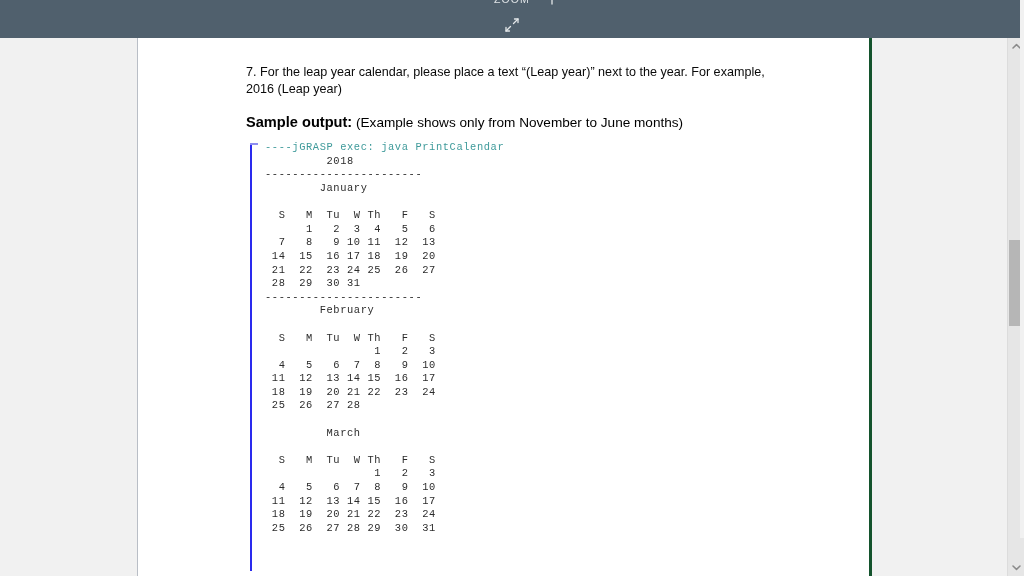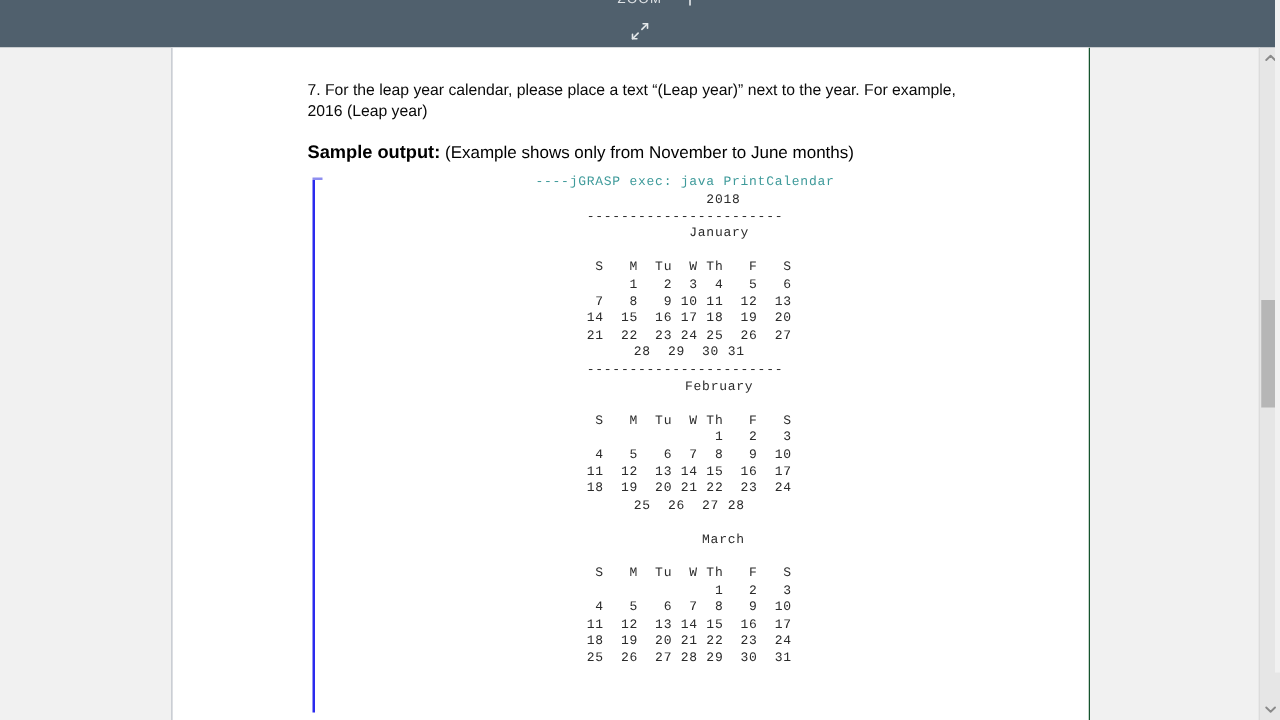--- a/index.html
+++ b/index.html
@@ -77,21 +77,21 @@
     background: #f1f1f1;
     overflow: hidden;
   }
   #page-sheet {
     position: absolute;
     left: 137px; top: 0;
     width: 735px;
     min-height: 538px;
     background: #ffffff;
     border-left: 1px solid #b9bec6;
-    border-right: 1px solid #14532d;
+    border-right: 3px solid #14532d;
   }
   #page-content {
     padding: 26px 40px 0 108px;
   }
 
   
   .doc-para {
     font-size: 12.6px;
     line-height: 1.32;
     color: #0a0a0a;
@@ -107,21 +107,20 @@
   }
   .doc-heading .h-strong { font-weight: bold; text-align: center; }
   .doc-heading .h-rest { font-weight: normal; font-size: 13.6px; }
 
   
   #console-block {
     position: relative;
     margin-left: 1px;
     padding-left: 18px;
     min-height: 430px;
-    text-align: center;
   }
   #console-rule {
     position: absolute;
     left: 3px; top: 4px;
     width: 2px; height: 426px;
     background: #2a2aee;
   }
   #console-rule-cap {
     position: absolute;
     left: 3px; top: 2px;

